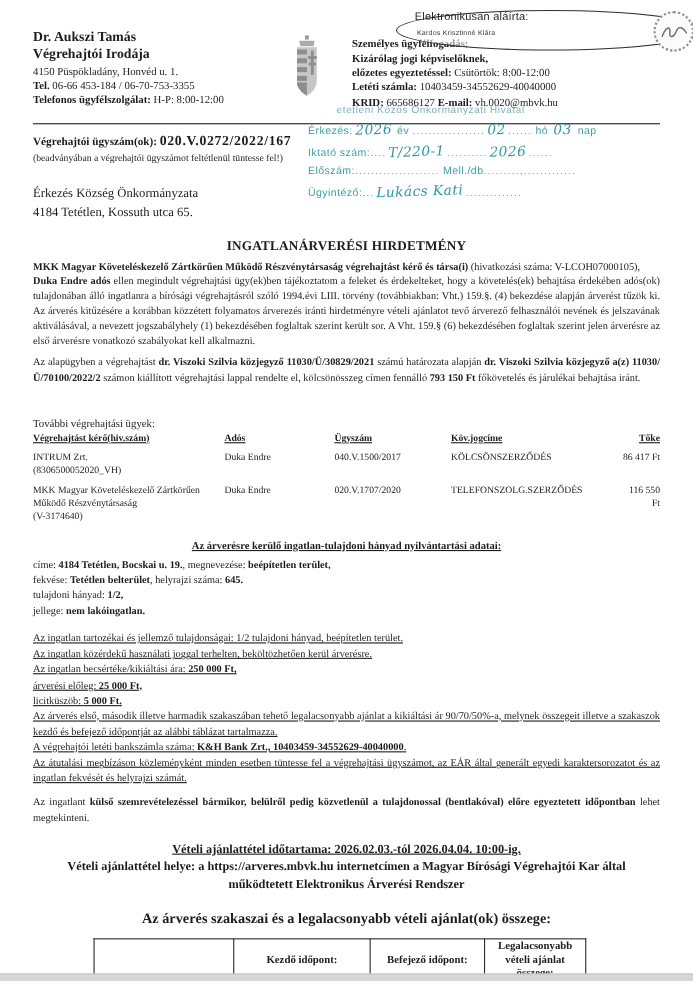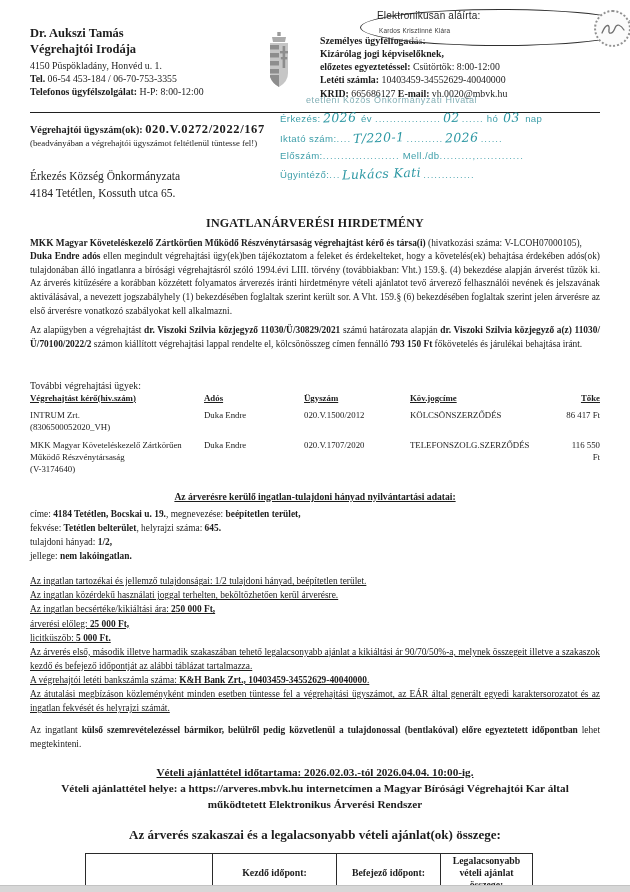--- a/index.html
+++ b/index.html
@@ -79,21 +79,21 @@
 <body>
 
 <div class="page">
 
   <div class="hdr">
     <div class="hdr-left">
       <div class="hdr-name">Dr. Aukszi Tamás</div>
       <div class="hdr-name">Végrehajtói Irodája</div>
       <div class="hdr-small">
         <div>4150 Püspökladány, Honvéd u. 1.</div>
-        <div><span class="b">Tel. </span><span>06-54 453-184 / 06-70-753-3355</span></div>
+        <div><span class="b">Tel. </span><span>06-66 453-184 / 06-70-753-3355</span></div>
         <div><span class="b">Telefonos ügyfélszolgálat: </span><span>H-P: 8:00-12:00</span></div>
       </div>
     </div>
     <div class="coat">
       <svg width="26" height="58" viewBox="0 0 26 58" aria-hidden="true">
         <g fill="#9a9a9a">
           <rect x="11.3" y="0" width="3.4" height="4"></rect>
           <path d="M6 5 L20 5 L19 10 L7 10 Z" fill="#ababab"></path>
           <path d="M4 11 h18 v30 q0 9 -9 14 q-9 -5 -9 -14 Z" fill="#c6c6c6"></path>
           <g fill="#8d8d8d">
@@ -164,21 +164,21 @@
       <span class="cell">Ügyszám</span>
       <span class="cell">Köv.jogcíme</span>
       <span class="cell num">Tőke</span>
     </div>
     <div class="cgrid datarow">
       <span>
         <div>INTRUM Zrt.</div>
         <div>(8306500052020_VH)</div>
       </span>
       <span>Duka Endre</span>
-      <span>020.V.1500/2012</span>
+      <span>040.V.1500/2017</span>
       <span>KÖLCSÖNSZERZŐDÉS</span>
       <span class="num">86 417 Ft</span>
     </div>
     <div class="cgrid datarow">
       <span>
         <div>MKK Magyar Követeléskezelő Zártkörűen Működő Részvénytársaság</div>
         <div>(V-3174640)</div>
       </span>
       <span>Duka Endre</span>
       <span>020.V.1707/2020</span>

